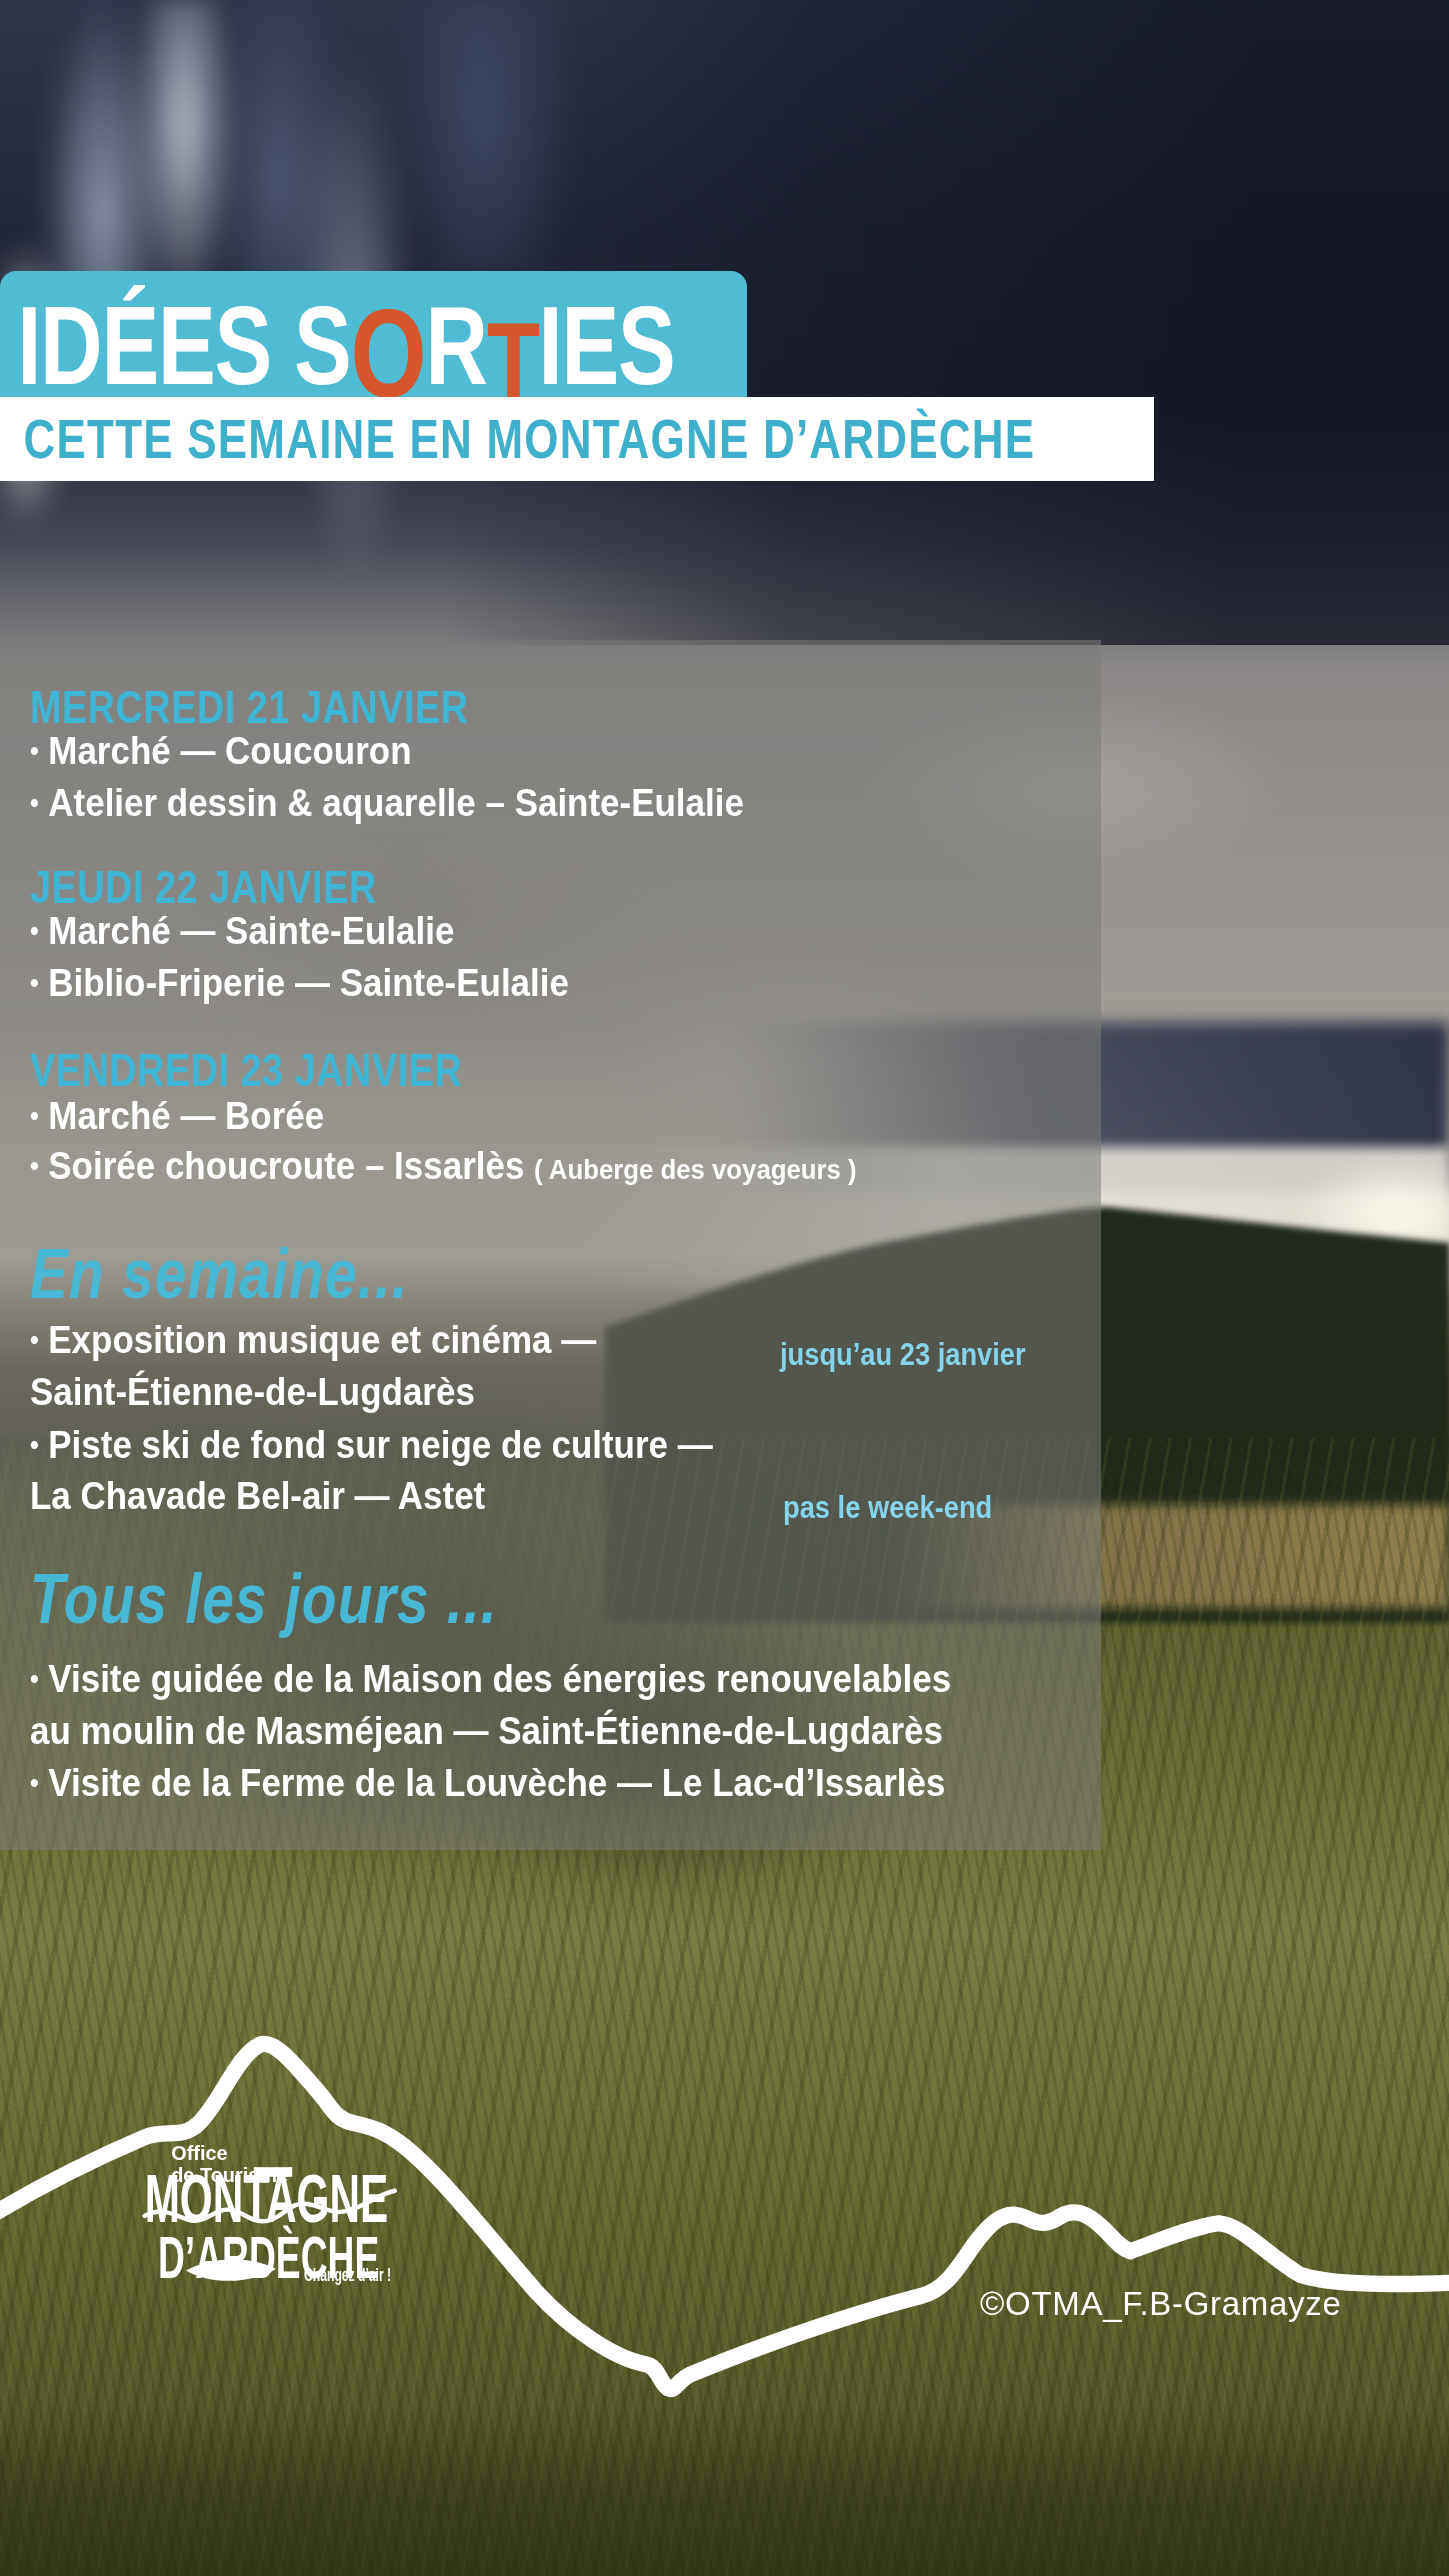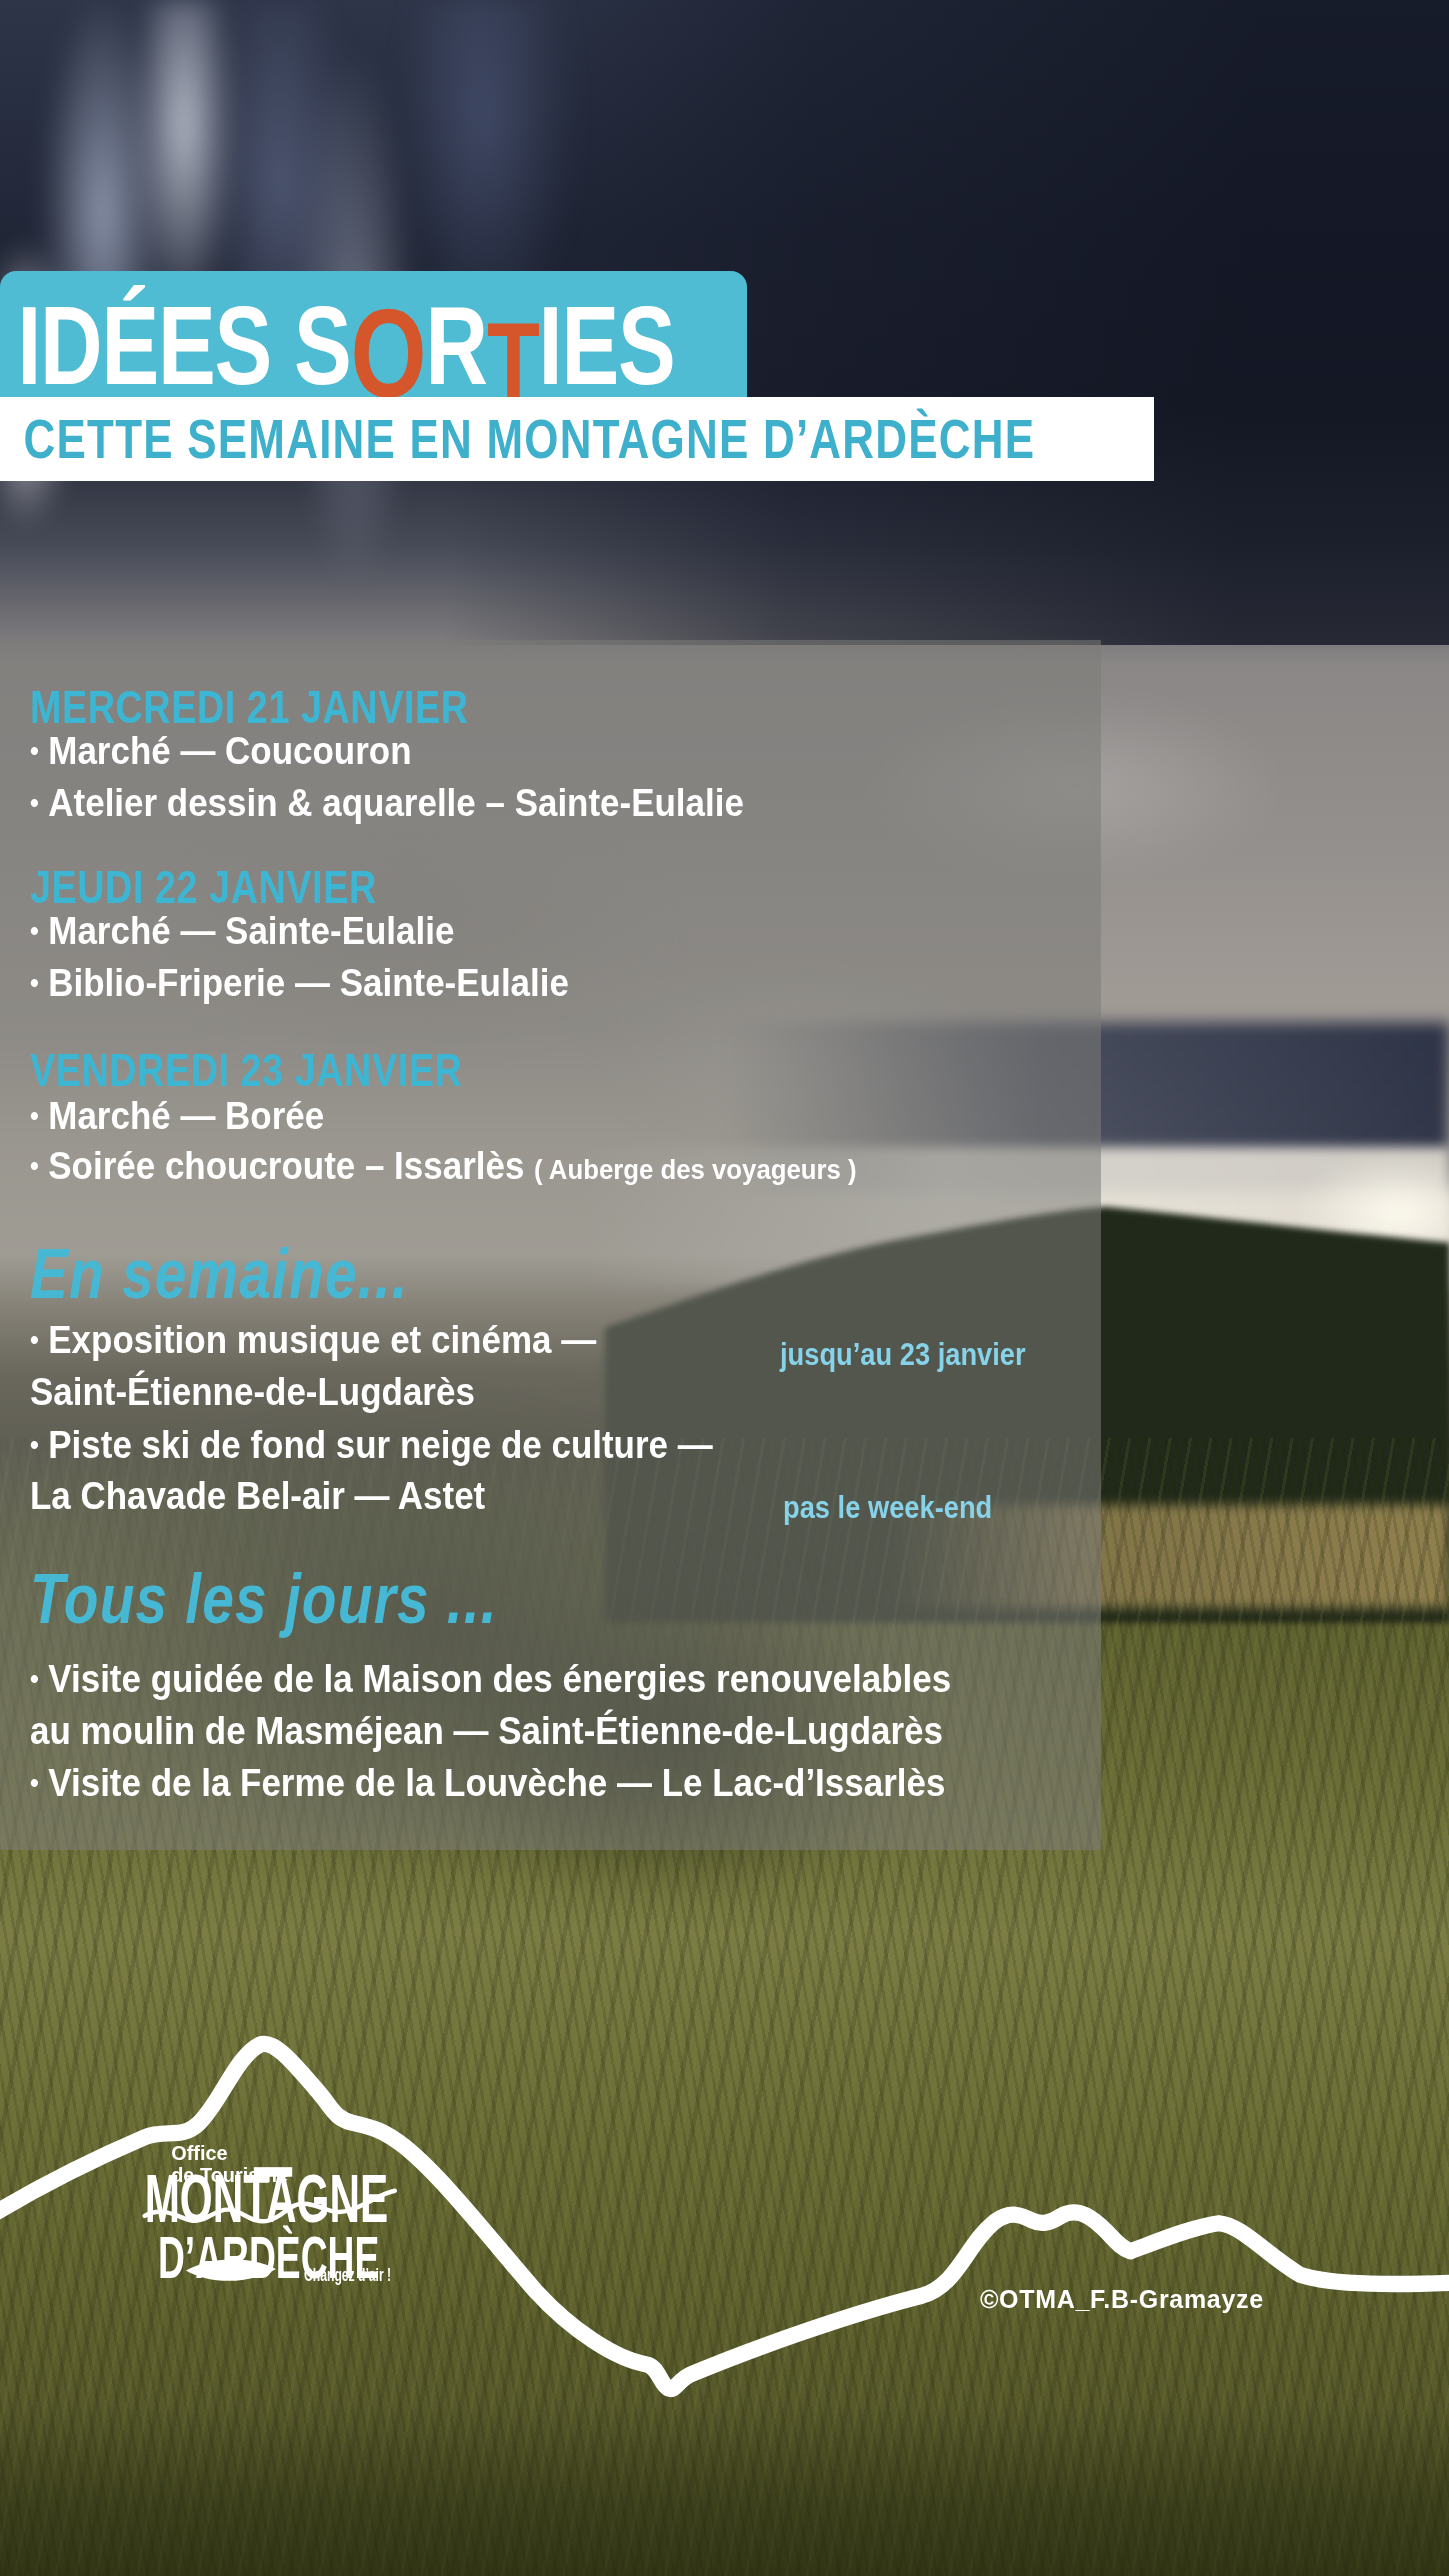--- a/index.html
+++ b/index.html
@@ -76,21 +76,21 @@
     letter-spacing:1.5px;white-space:nowrap;transform:scaleX(0.8);transform-origin:0 0;}
 
   
   .cta-banner{left:295px;top:1999px;width:760px;height:43px;background:#49b6ce;}
   .cta-text{margin:0;padding-left:17.7px;font-size:38px;font-style:italic;font-weight:700;color:#ffffff;
     line-height:44px;white-space:nowrap;transform:scaleX(0.93);transform-origin:0 0;}
   .url-banner{left:450px;top:2042px;width:981px;height:49px;background:#ffffff;}
   .url-text{margin:0;padding-left:41px;font-size:47px;font-weight:400;color:#3fb0cb;
     line-height:50px;white-space:nowrap;transform:scaleX(0.9);transform-origin:0 0;}
   .ridge-svg{left:0;top:1984px;width:1450px;height:598px;}
-  .credit{left:980px;top:2285px;font-size:25px;font-weight:700;color:#ffffff;letter-spacing:0.7px;white-space:nowrap;}
+  .credit{left:980px;top:2285px;font-size:33px;font-weight:400;color:#ffffff;letter-spacing:0.7px;white-space:nowrap;}
 </style>
 </head>
 <body>
 
 <div class="poster">
 
   <div class="abs bg-base"></div>
   <div class="abs sky-streaks"></div>
   <div class="abs sky-dark-right"></div>
   <div class="abs cloud-soft"></div>

